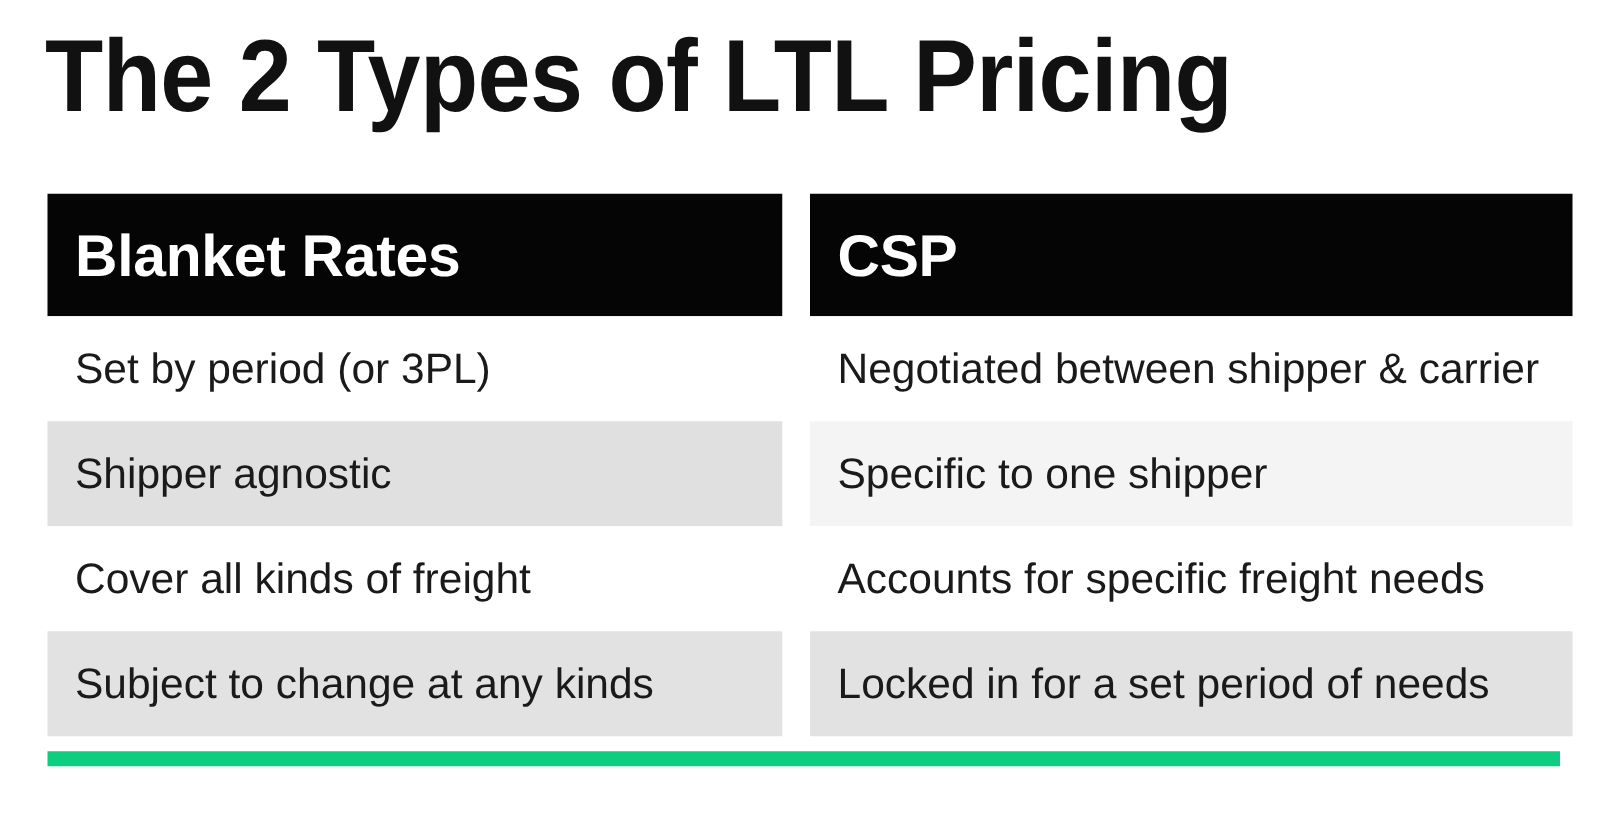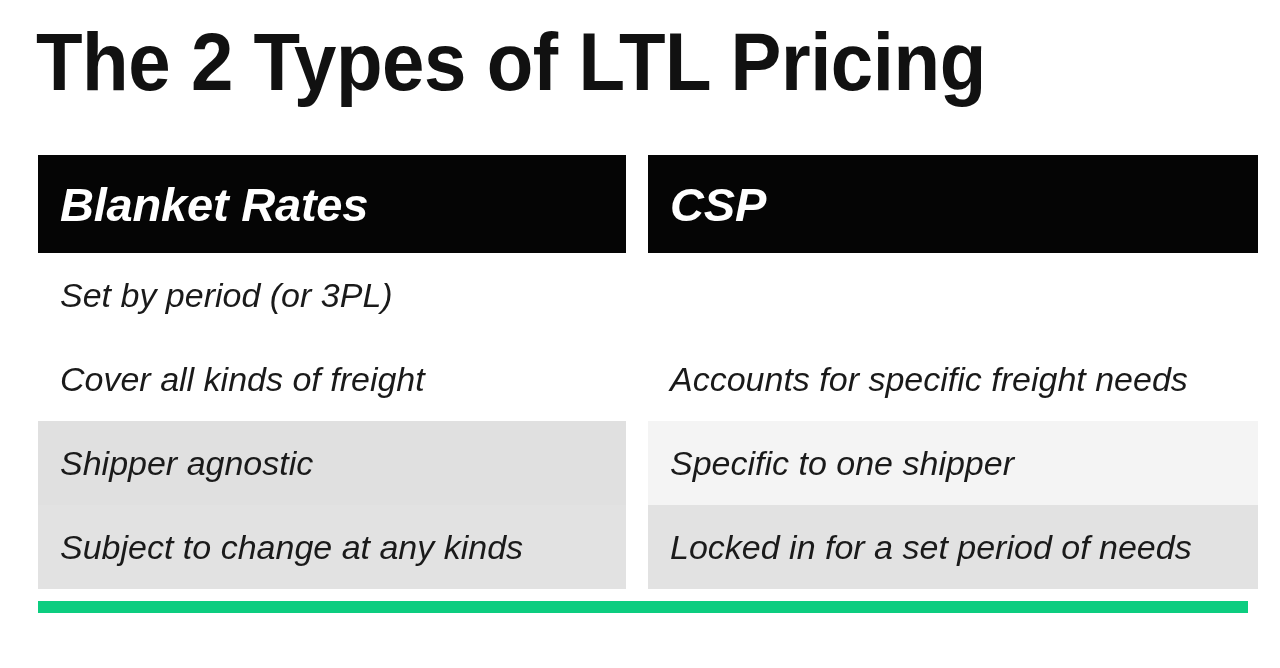--- a/index.html
+++ b/index.html
@@ -54,21 +54,20 @@
     width: 100%;
     align-items: stretch;
   }
 
   .cell {
     box-sizing: border-box;
     display: flex;
     align-items: center;
     font-family: "Liberation Sans Narrow", "Liberation Sans", "DejaVu Sans Condensed", "DejaVu Sans", sans-serif;
     white-space: nowrap;
-    font-style: italic;
   }
 
   .cell-left {
     width: 588px;
     flex: 0 0 588px;
   }
   .cell-gap {
     width: 12px;
     flex: 0 0 12px;
     background: #ffffff;
@@ -133,32 +132,33 @@
 
     <div class="table-row header-row">
       <div class="cell cell-left">Blanket Rates</div>
       <div class="cell cell-gap"></div>
       <div class="cell cell-right">CSP</div>
     </div>
 
     <div class="table-row body-row row-white">
       <div class="cell cell-left">Set by period (or 3PL)</div>
       <div class="cell cell-gap"></div>
+      <div class="cell cell-right">Negotiated between shipper &amp; carrier</div>
+    </div>
+
+    <div class="table-row body-row row-shaded-a">
+      <div class="cell cell-left">Shipper agnostic</div>
+      <div class="cell cell-gap"></div>
+      <div class="cell cell-right">Specific to one shipper</div>
     </div>
 
     <div class="table-row body-row row-white">
       <div class="cell cell-left">Cover all kinds of freight</div>
       <div class="cell cell-gap"></div>
       <div class="cell cell-right">Accounts for specific freight needs</div>
-    </div>
-
-    <div class="table-row body-row row-shaded-a">
-      <div class="cell cell-left">Shipper agnostic</div>
-      <div class="cell cell-gap"></div>
-      <div class="cell cell-right">Specific to one shipper</div>
     </div>
 
     <div class="table-row body-row row-shaded-b">
       <div class="cell cell-left">Subject to change at any kinds</div>
       <div class="cell cell-gap"></div>
       <div class="cell cell-right">Locked in for a set period of needs</div>
     </div>
 
   </div>
 

